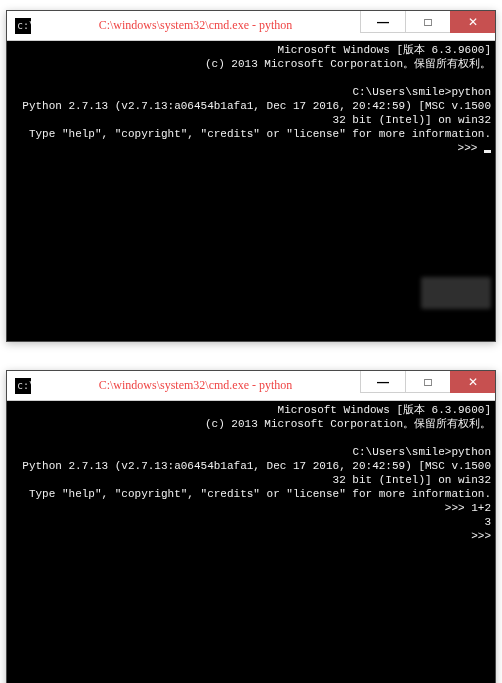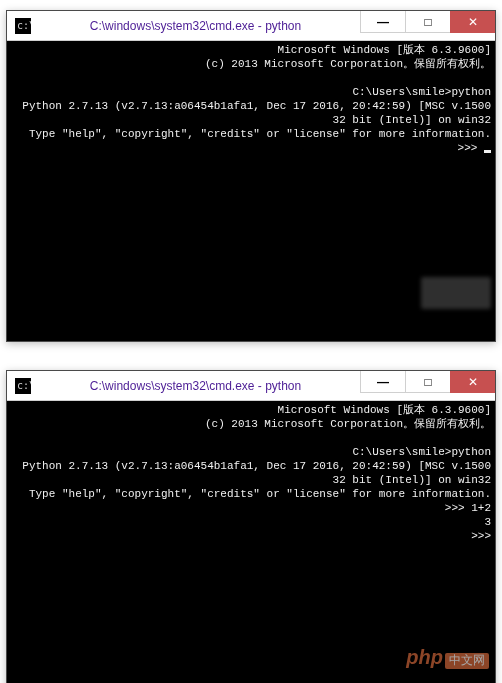--- a/index.html
+++ b/index.html
@@ -27,24 +27,25 @@
       width: 16px;
       height: 16px;
       margin-left: 8px;
       margin-right: 8px;
       flex-shrink: 0;
     }
     .titlebar-title {
       flex: 1;
       text-align: center;
       font-size: 12px;
-      color: #4c1d95;
+      color: #ef4444;
       white-space: nowrap;
       overflow: hidden;
       padding-right: 8px;
+      font-family: Liberation Serif, serif;
     }
     .titlebar-controls {
       display: flex;
       height: 100%;
     }
     .titlebar-btn {
       width: 45px;
       height: 22px;
       display: flex;
       align-items: center;
@@ -175,17 +176,14 @@
   </div>
   <div class="terminal second"><span>Microsoft Windows [版本 6.3.9600]</span>
 <span>(c) 2013 Microsoft Corporation。保留所有权利。</span>
 <span></span>
 <span>C:\Users\smile&gt;python</span>
 <span>Python 2.7.13 (v2.7.13:a06454b1afa1, Dec 17 2016, 20:42:59) [MSC v.1500 32 bit (Intel)] on win32</span>
 <span>Type "help", "copyright", "credits" or "license" for more information.</span>
 <span>&gt;&gt;&gt; 1+2</span>
 <span>3</span>
 <span>&gt;&gt;&gt;</span>
-    <div class="watermark2">
-      <span class="phptext">php</span><span class="cnbox">中文网</span>
-    </div>
   </div>
 </div>
 
 </body></html>

